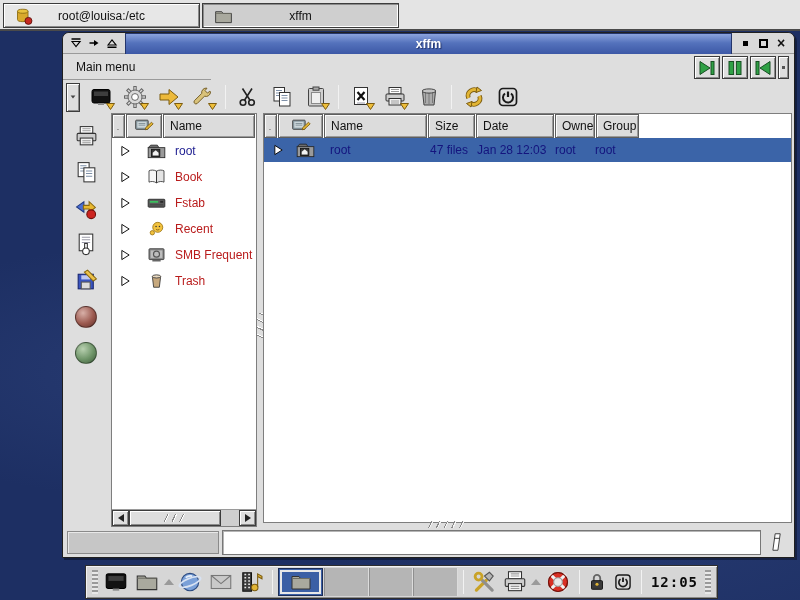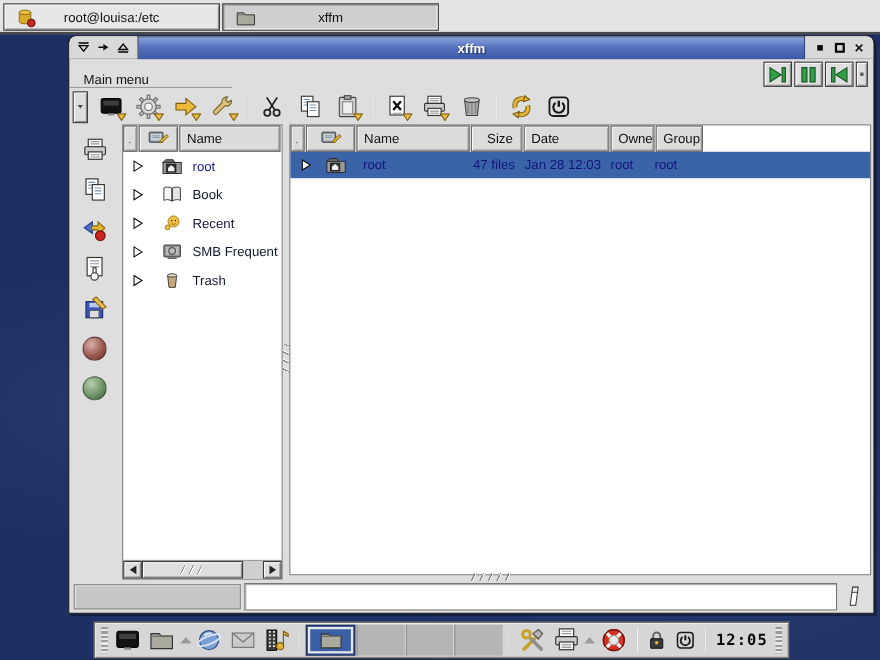--- a/index.html
+++ b/index.html
@@ -39,21 +39,21 @@
     border:1px solid #24356b; border-bottom:none; display:flex; align-items:center; justify-content:center; }
   .tb-title { color:#fff; font-weight:bold; font-size:12px; text-shadow:1px 1px 1px #22336a; }
   .ctl { width:14px; height:14px; display:flex; align-items:center; justify-content:center; cursor:default; }
   .ctl-iconify-dot { width:5px; height:5px; background:#000; }
   .ctl-max-box { width:9px; height:9px; border:2px solid #000; }
   .ctl-x { font-size:14px; font-weight:bold; line-height:10px; }
 
   
   .menubar { height:27px; position:relative; }
   .mainmenu { position:absolute; left:0; top:0; width:148px; height:26px;
-    display:flex; align-items:flex-end; padding-left:13px; border-bottom:1px solid #9a9a9a; cursor:default; }
+    display:flex; align-items:center; padding-left:13px; border-bottom:1px solid #9a9a9a; cursor:default; }
   .navs { position:absolute; right:5px; top:2px; display:flex; gap:2px; }
   .nav-btn { width:26px; height:23px; background:#dedede; display:flex; align-items:center; justify-content:center; }
   .nav-mini { width:11px; height:23px; background:#dedede; display:flex; align-items:center; justify-content:center; }
   .nav-mini i { width:3px; height:3px; background:#555; }
 
   
   .toolbar { height:32px; display:flex; align-items:center; padding-left:3px; }
   .tb-drop { width:14px; height:29px; background:#dedede; display:flex; align-items:center; justify-content:center; margin-right:4px; }
   .tb-btn { width:34px; height:30px; display:flex; align-items:center; justify-content:center; position:relative; background:transparent; border:none; cursor:default; }
   .tb-btn .dn { position:absolute; right:3px; bottom:2px; }
@@ -72,38 +72,38 @@
     display:flex; flex-direction:column; background:#fff; border:1px solid #7e7e7e; }
   .hdr-row { height:24px; display:flex; flex:none; }
   .hdr-cell { background:#dcdcdc; border:1px solid #5e5e5e; box-shadow:inset 1px 1px 0 #fafafa, inset -1px -1px 0 #9a9a9a;
     display:flex; align-items:center; padding-left:6px; margin-right:1px; cursor:default; white-space:nowrap; overflow:hidden; }
   .hc-tick { width:13px; padding-left:3px; font-size:8px; color:#333; }
   .hc-icon { width:36px; justify-content:center; padding-left:0; }
   .tree-body { flex:1; overflow:hidden; }
   .trow { height:26px; display:flex; align-items:center; padding-left:8px; cursor:default; }
   .trow .expander { margin-right:13px; display:flex; }
   .trow .ticon { width:24px; display:flex; justify-content:center; margin-right:7px; }
-  .trow .tlabel { font-size:12px; color:#0f172a; white-space:nowrap; }
+  .trow .tlabel { font-size:12px; color:#b91c1c; white-space:nowrap; }
   .trow .tlabel.sel { color:#1b1b8f; }
   .hscroll { height:17px; flex:none; display:flex; background:#cfcfcf; border-top:1px solid #9a9a9a; }
   .sb-btn { width:17px; height:16px; background:#dedede; display:flex; align-items:center; justify-content:center; }
   .sb-thumb { width:92px; height:16px; background:#dedede; display:flex; align-items:center; justify-content:center; }
   .sb-track { flex:1; }
   .slash { width:22px; height:8px;
     background:repeating-linear-gradient(115deg, transparent 0 3px, #8a8a8a 3px 4px, #fff 4px 5px, transparent 5px 7px); }
   .arrow-l { width:0; height:0; border-top:4px solid transparent; border-bottom:4px solid transparent; border-right:6px solid #222; }
   .arrow-r { width:0; height:0; border-top:4px solid transparent; border-bottom:4px solid transparent; border-left:6px solid #222; }
 
   .divider { position:absolute; left:194px; width:6px; top:0; bottom:0; display:flex; justify-content:center; }
   .divider .slash { position:absolute; top:200px; width:6px; height:26px;
     background:repeating-linear-gradient(25deg, transparent 0 3px, #8a8a8a 3px 4px, #fff 4px 5px, transparent 5px 7px); }
 
   .listcol { position:absolute; left:200px; right:2px; top:0; bottom:4px;
     display:flex; flex-direction:column; background:#fff; border:1px solid #7e7e7e; }
-  .lc-tick{width:13px;} .lc-icon{width:45px;} .lc-name{width:103px;} .lc-size{width:47px;justify-content:center;}
+  .lc-tick{width:13px;} .lc-icon{width:45px;} .lc-name{width:103px;} .lc-size{width:47px;}
   .lc-date{width:78px;} .lc-owner{width:40px;} .lc-group{width:43px;} .lc-mode{flex:1;}
   .list-body { flex:1; }
   .lrow { height:24px; display:flex; align-items:center; cursor:default; }
   .lrow.selected { background:#3b64a8; color:#14147e; }
   .lcell { white-space:nowrap; overflow:hidden; padding-left:6px; }
   .lrow .expander { padding-left:9px; width:13px; box-sizing:content-box; display:flex; }
   .lrow .licon { width:38px; display:flex; justify-content:center; }
   .pane-grip { position:absolute; left:365px; bottom:-1px; width:38px; height:7px;
     background:repeating-linear-gradient(115deg, transparent 0 3px, #8a8a8a 3px 4px, #f5f5f5 4px 5px, transparent 5px 7px); }
 
@@ -596,20 +596,33 @@
           <span class="tlabel">Book</span>
         </div>
         <div class="trow">
           <span class="expander">
               <svg width="11" height="12">
                 <use href="#s-tri"></use>
               </svg>
             </span>
           <span class="ticon">
               <svg width="23" height="20">
+                <use href="#s-fstab"></use>
+              </svg>
+            </span>
+          <span class="tlabel">Fstab</span>
+        </div>
+        <div class="trow">
+          <span class="expander">
+              <svg width="11" height="12">
+                <use href="#s-tri"></use>
+              </svg>
+            </span>
+          <span class="ticon">
+              <svg width="23" height="20">
                 <use href="#s-recent"></use>
               </svg>
             </span>
           <span class="tlabel">Recent</span>
         </div>
         <div class="trow">
           <span class="expander">
               <svg width="11" height="12">
                 <use href="#s-tri"></use>
               </svg>

